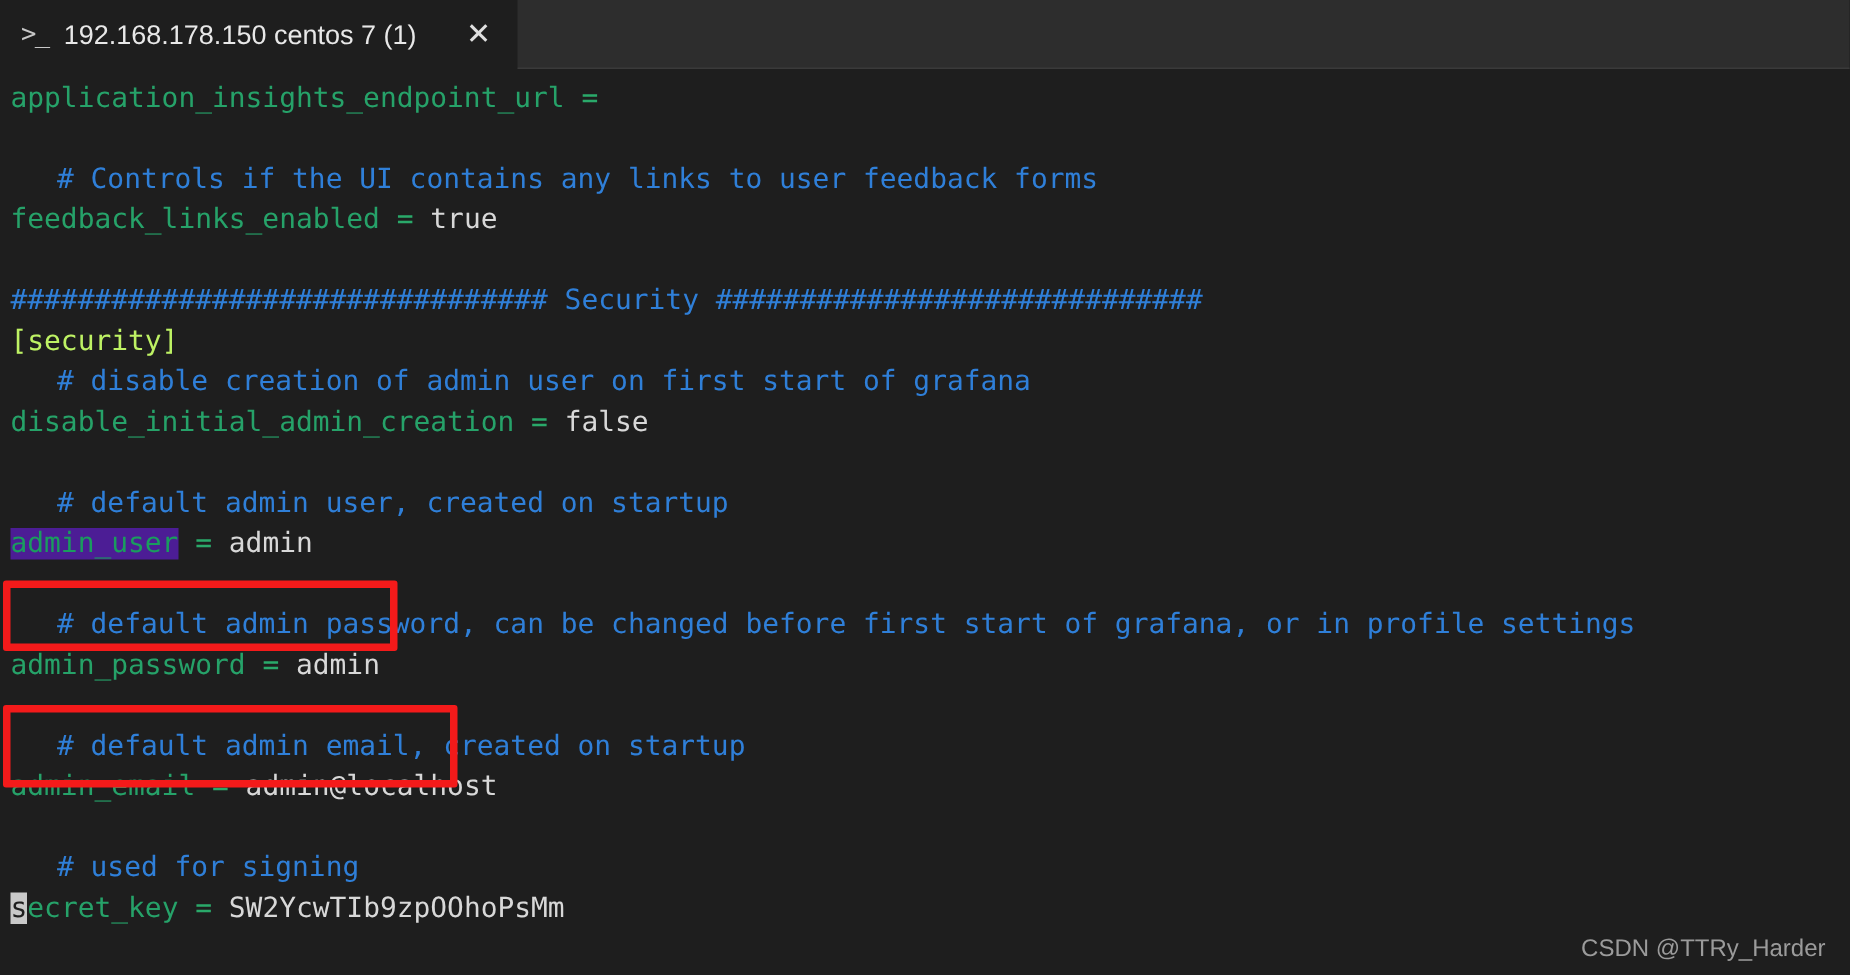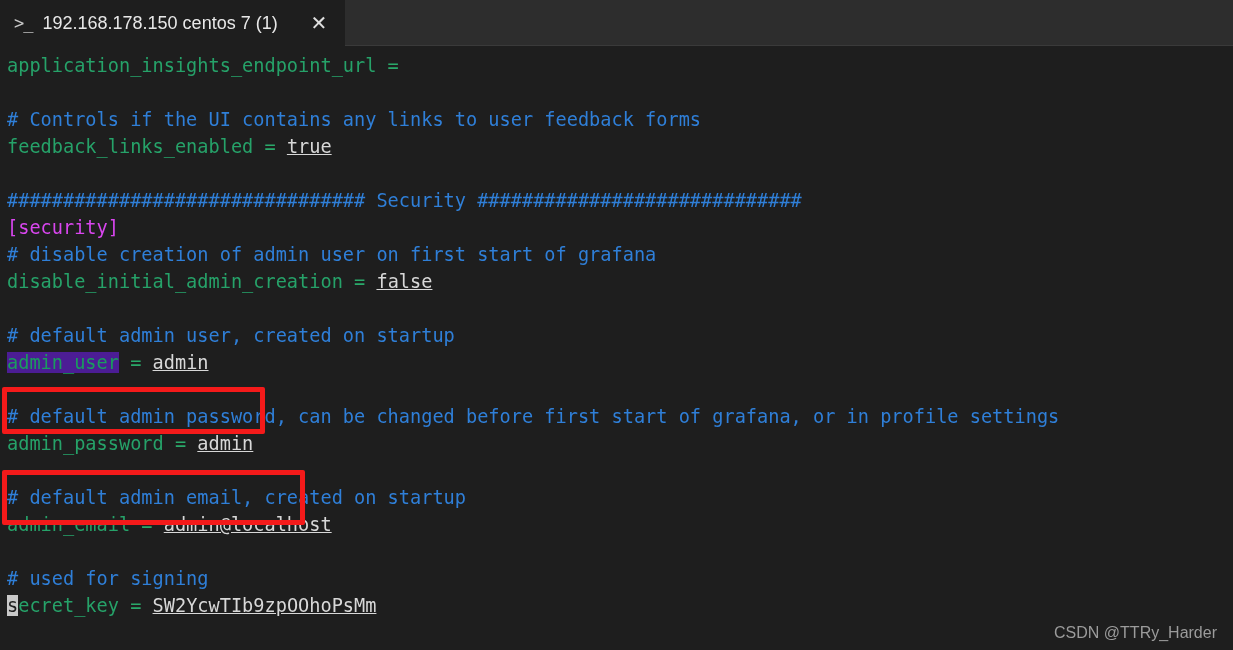--- a/index.html
+++ b/index.html
@@ -80,24 +80,24 @@
     top: 6px;
     font-family: "DejaVu Sans Mono", monospace;
     font-size: 18.6px;
     line-height: 27px;
     white-space: pre;
     letter-spacing: 0px;
   }
   .line { height: 27px; }
 
   .c-key     { color: #26a269; }
-  .c-comment { color: #2f7fd8; }
-  .c-value   { color: #d8d8d8; text-decoration: underline; }
+  .c-comment { color: #2f7fd8; margin-left: 31px; }
+  .c-value   { color: #d8d8d8; }
   .c-op      { color: #2aa96a; }
-  .c-section { color: #d946ef; }
+  .c-section { color: #bef264; }
   .c-hash    { color: #2f7fd8; }
 
   .hl-yellow {
     background: #4c1d95;
     color: #1a9c5e;
   }
   .cursor {
     background: #c9c9c9;
     color: #1e1e1e;
   }

